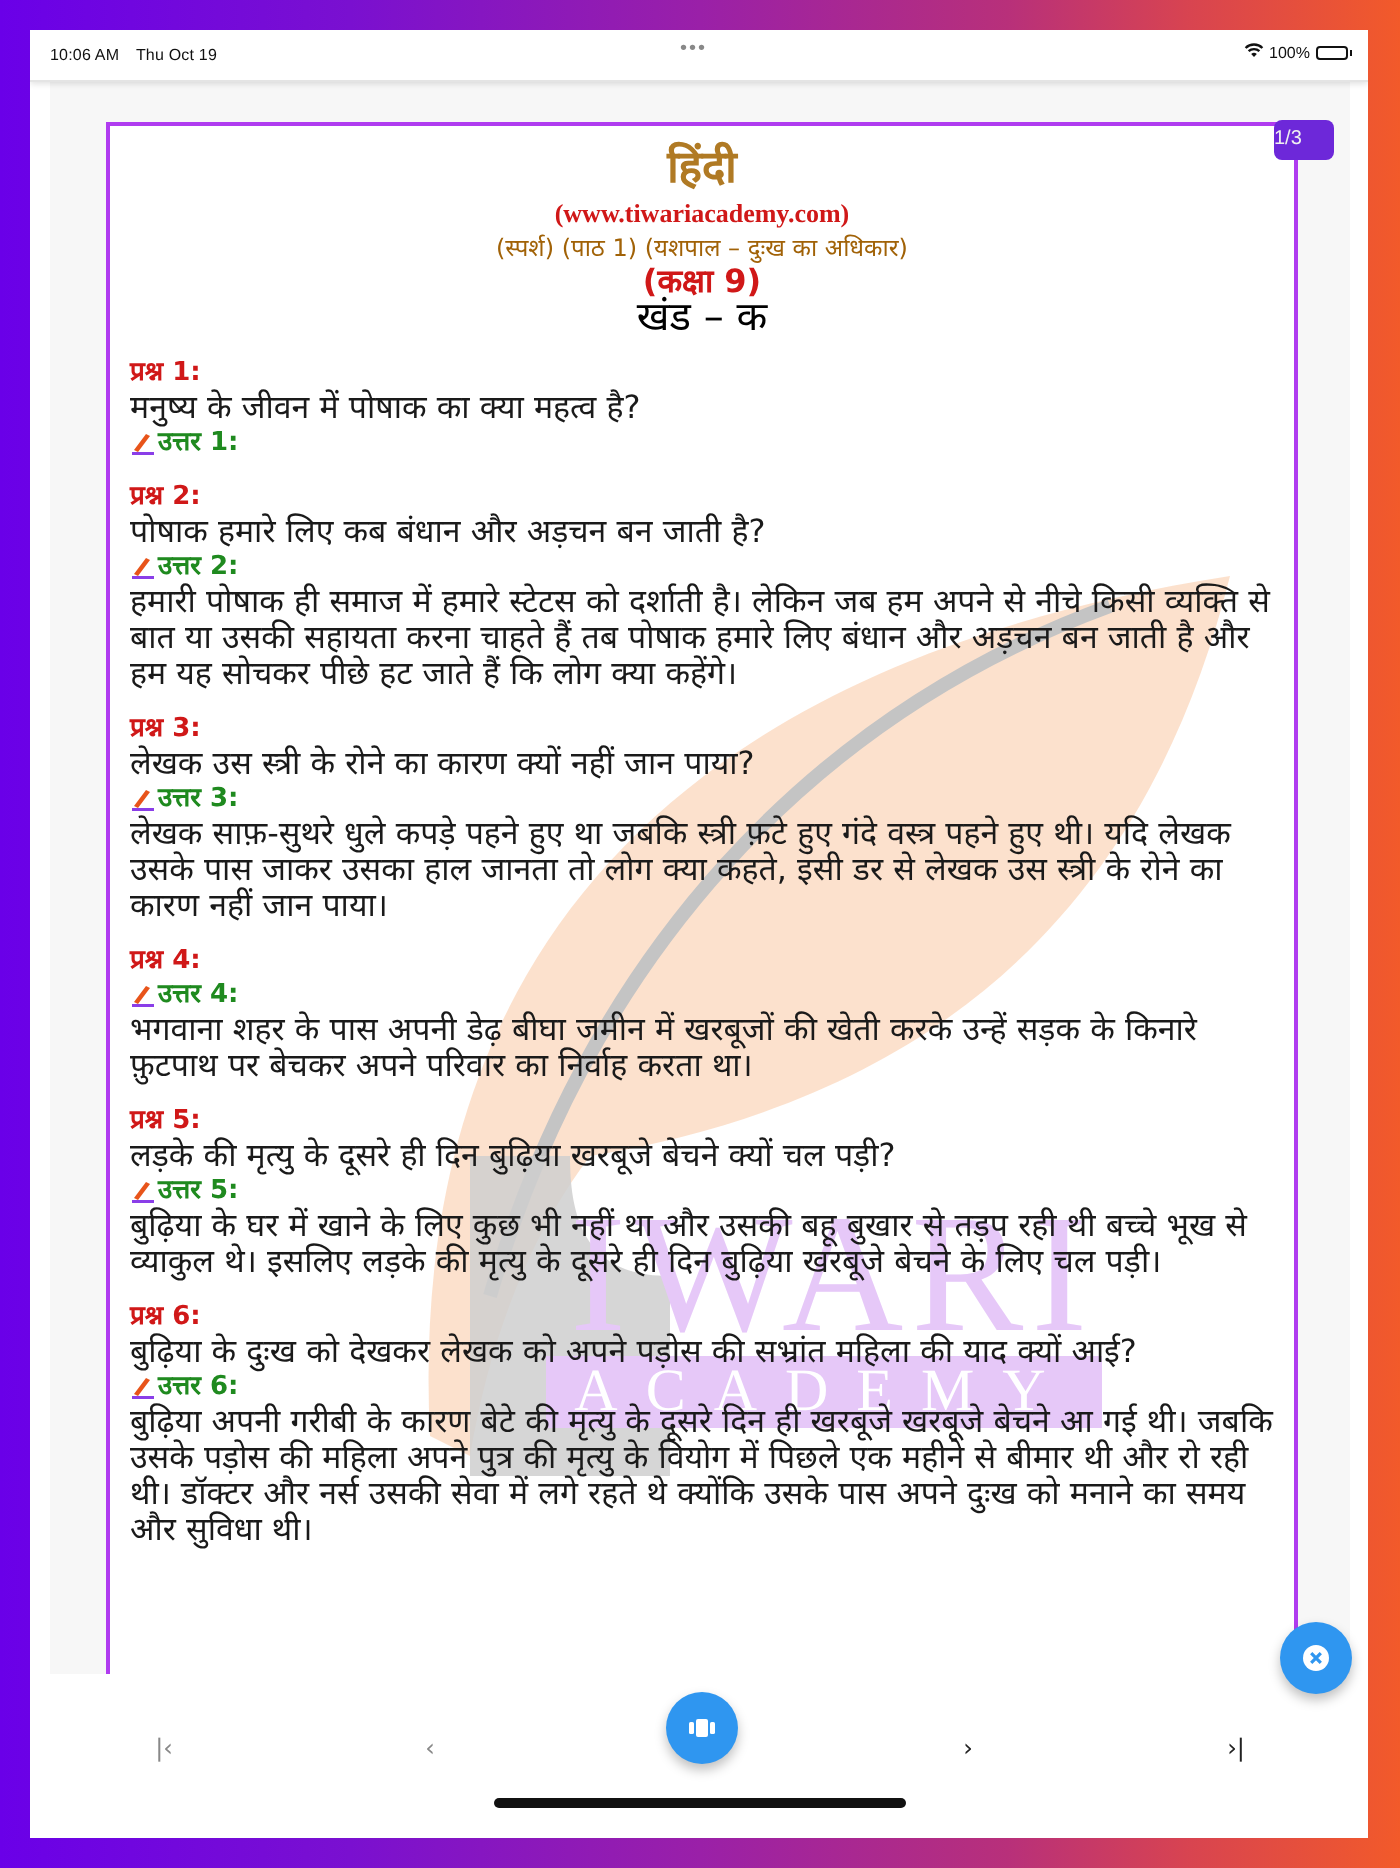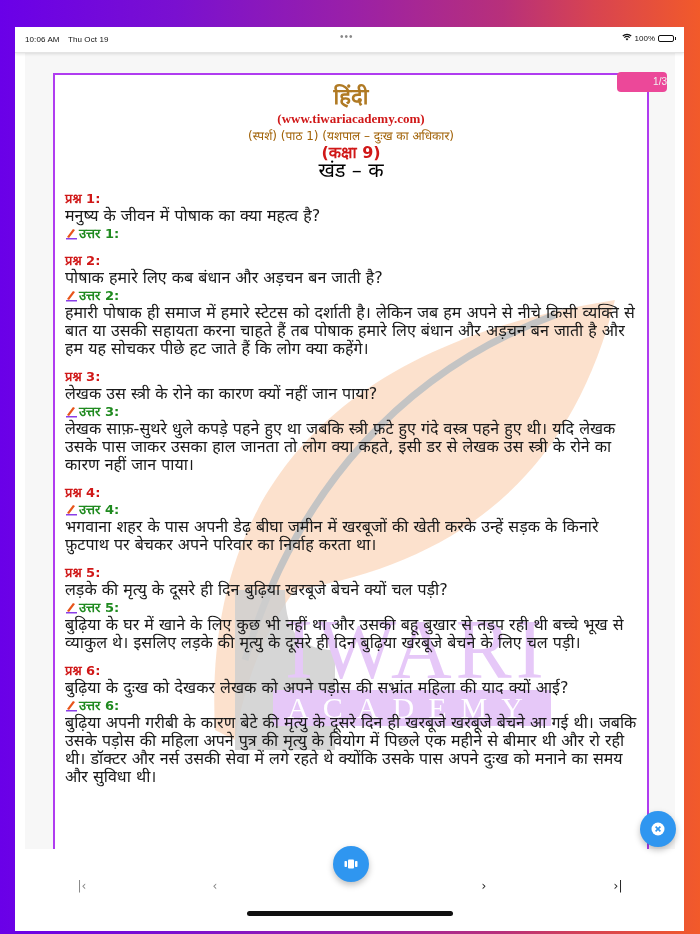--- a/index.html
+++ b/index.html
@@ -4,21 +4,21 @@
   <style>
     * { box-sizing: border-box; margin: 0; padding: 0; }
     html, body { width: 700px; height: 934px; overflow: hidden; }
     body {
       position: relative;
       font-family: "DejaVu Sans", sans-serif;
       background: linear-gradient(90deg, #6a00e8 0%, #7a10d0 25%, #9a20a8 50%, #b8307a 72%, #d84450 85%, #f25a2a 100%);
     }
     .device {
       position: absolute; left: 15px; top: 15px; width: 669px; height: 904px;
-      background: #ffffff; overflow: hidden; margin-top: 12px;
+      background: #ffffff; overflow: hidden;
     }
     .status-bar {
       position: absolute; left: 0; top: 0; width: 669px; height: 26px;
       background: #ffffff; border-bottom: 1px solid #e4e4e4;
       box-shadow: 0 1px 3px rgba(0,0,0,0.12);
       font-family: "Liberation Sans", sans-serif; font-size: 8px; color: #111;
       z-index: 5;
     }
     .status-time { position: absolute; left: 10px; top: 8px; letter-spacing: 0.1px; }
     .status-date { margin-left: 6px; }
@@ -27,23 +27,23 @@
     .battery {
       width: 16px; height: 7px; border: 1px solid #111; border-radius: 2px; position: relative; padding: 1px;
     }
     .battery::after { content: ""; position: absolute; right: -3px; top: 1.5px; width: 1.5px; height: 3px; background: #111; }
     .battery-fill { width: 100%; height: 100%; background: #111; border-radius: 1px; }
 
     .viewer {
       position: absolute; left: 10px; top: 26px; width: 650px; height: 796px; background: #f7f7f7;
     }
     .page-indicator {
-      position: absolute; right: 8px; top: 19px; width: 50px; height: 20px;
-      background: #ec4899; border-radius: 4px; color: #f0f0f0;
-      font-family: "Liberation Sans", sans-serif; font-size: 10px; text-align: right; line-height: 20px;
+      position: absolute; right: 8px; top: 19px; width: 30px; height: 20px;
+      background: #6d28d9; border-radius: 4px; color: #f0f0f0;
+      font-family: "Liberation Sans", sans-serif; font-size: 10px; text-align: left; line-height: 20px;
       z-index: 4;
     }
     .pdf-page {
       position: absolute; left: 28px; top: 20px; width: 596px; height: 785px;
       background: #ffffff; border: 2px solid #b03cf0; overflow: hidden;
     }
     .watermark-leaf {
       position: absolute; left: 120px; top: 155px; width: 460px; height: 520px;
       pointer-events: none;
     }

